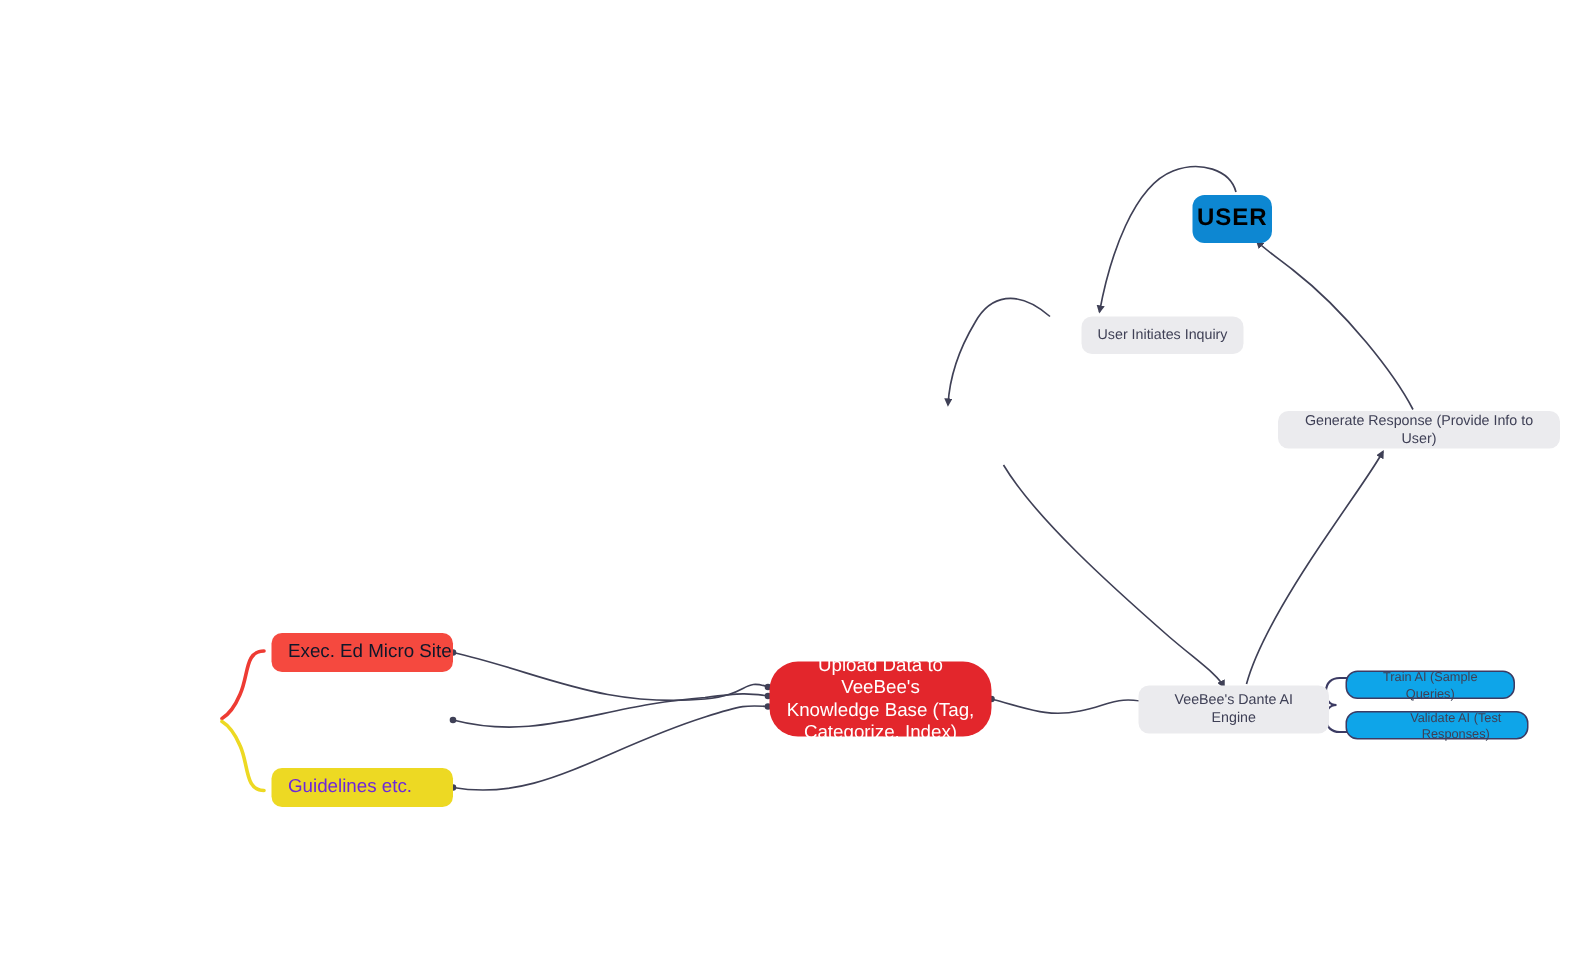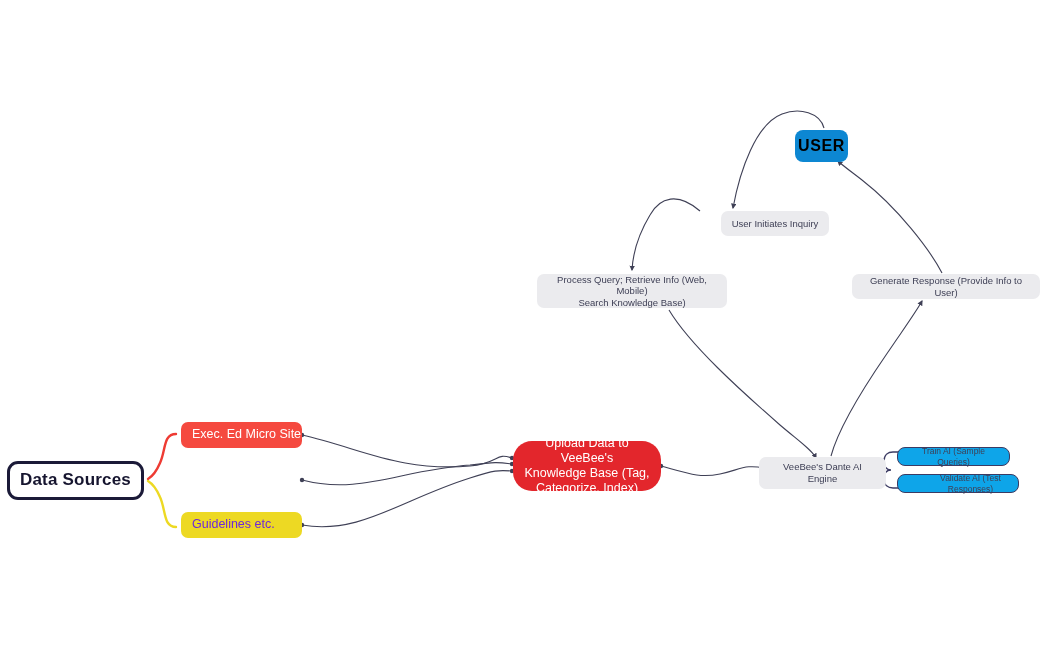--- a/index.html
+++ b/index.html
@@ -46,21 +46,21 @@
     border-radius: 11px;
     color: #16152f;
     font-size: 17px;
     font-weight: bold;
     letter-spacing: .2px;
   }
 
   
   .node-chip {
     border-radius: 7px;
-    color: #ffffff;
+    color: #0f172a;
     font-size: 12.5px;
     justify-content: flex-start;
     padding-left: 11px;
     text-align: left;
   }
   .chip-red    { background: #f5493f; }
   .chip-orange { background: #f0954b; color: #2a2a2a; }
   .chip-yellow { background: #edd923; color: #6d28d9; }
 
   
@@ -157,23 +157,20 @@
 
     <g fill="none" stroke="#3f4056" stroke-width="1.1">
       <path d="M 700 211 C 678 192 660 197 650 215 C 638 235 633 252 632 270" marker-end="url(#arrow)"></path>
     </g>
 
     <g fill="none" stroke="#3f4056" stroke-width="1.1">
       <path d="M 669 310 C 690 345 740 390 780 425 C 800 442 812 450 816 458" marker-end="url(#arrow)"></path>
     </g>
   </svg>
 
-  <div class="node node-root" style="left:7px; top:461px; width:137px; height:39px;">
-    <span>Data Sources</span>
-  </div>
 
   <div class="node node-chip chip-red" style="left:181px; top:422px; width:121px; height:26px;">
     <span>Exec. Ed Micro Site</span>
   </div>
 
 
   <div class="node node-chip chip-yellow" style="left:181px; top:512px; width:121px; height:26px;">
     <span>Guidelines etc.</span>
   </div>
 
@@ -196,22 +193,18 @@
   </div>
 
   <div class="node node-user" style="left:795px; top:130px; width:53px; height:32px;">
     <span>USER</span>
   </div>
 
   <div class="node node-gray" style="left:679px; top:211px; width:108px; height:25px;margin-left:42px;">
     <span>User Initiates Inquiry</span>
   </div>
 
-  <div class="node node-gray" style="left:537px; top:274px; width:190px; height:34px;">
-    <span>Process Query; Retrieve Info (Web, Mobile)
-Search Knowledge Base)</span>
-  </div>
 
   <div class="node node-gray" style="left:852px; top:274px; width:188px; height:25px;">
     <span>Generate Response (Provide Info to  User)</span>
   </div>
 
 </div>
 
 </body></html>

